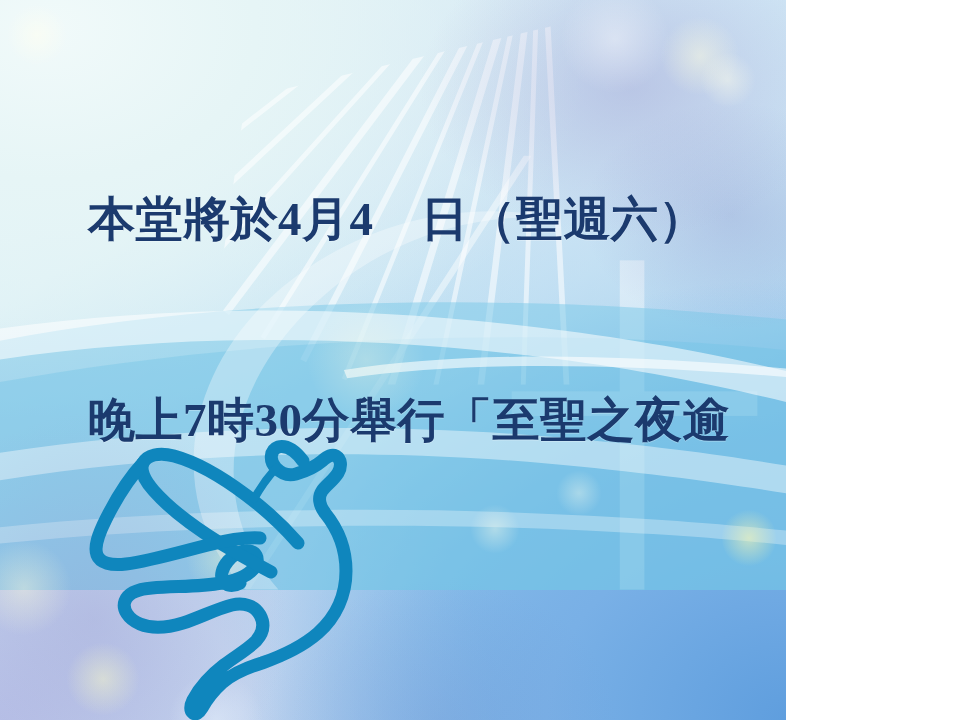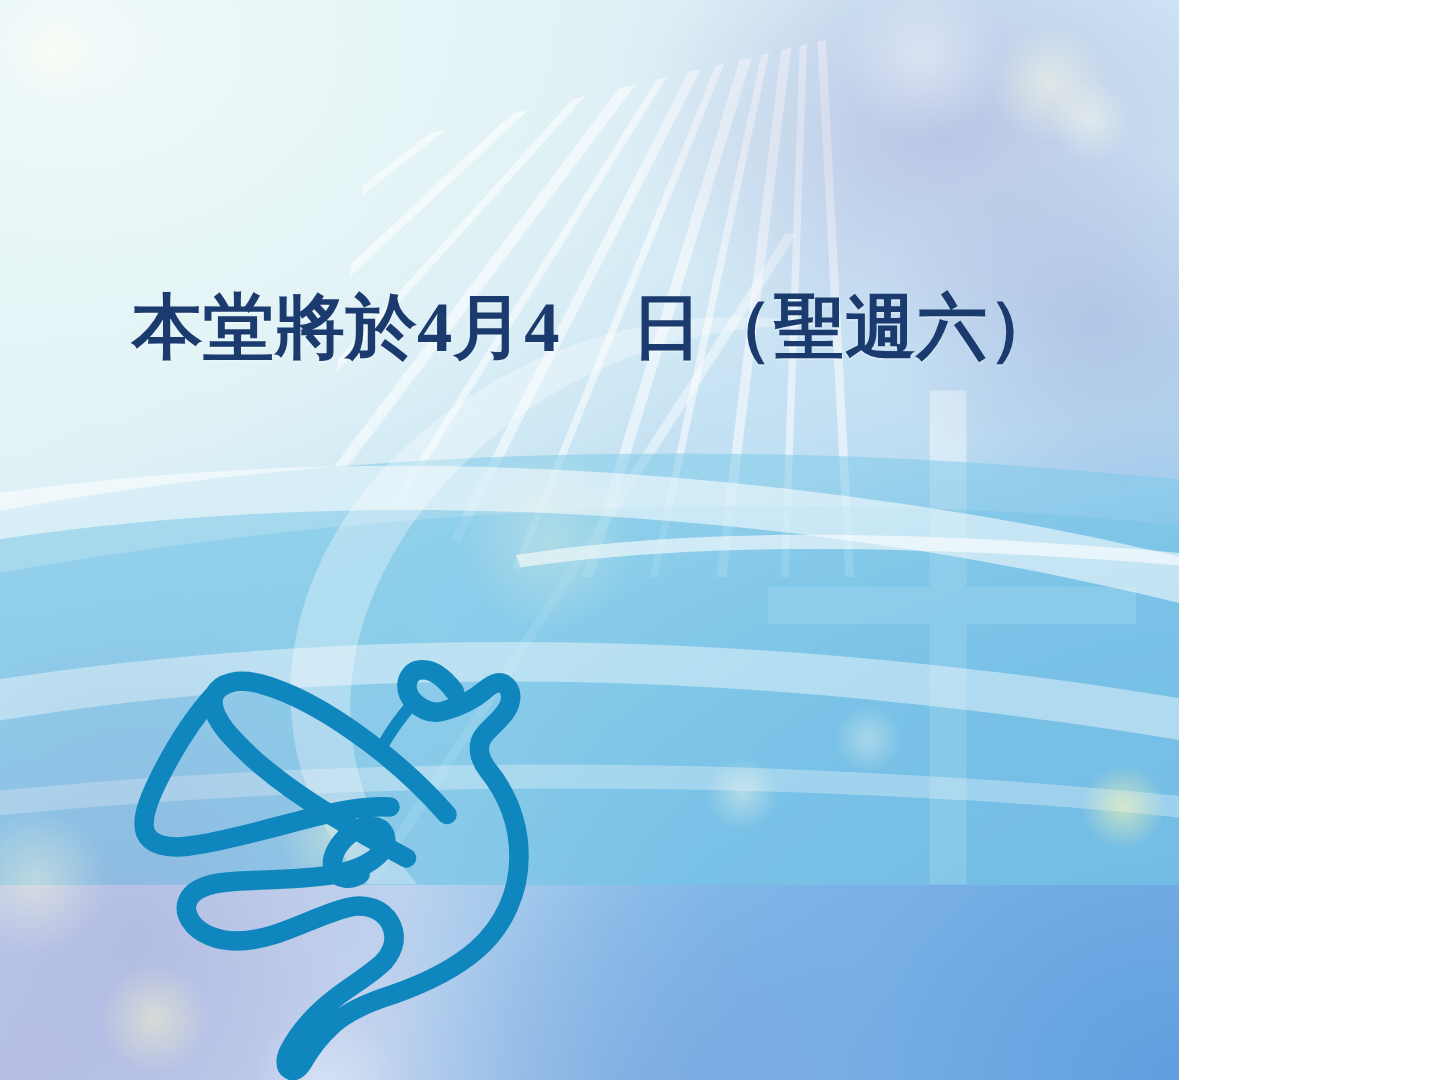--- a/index.html
+++ b/index.html
@@ -238,16 +238,17 @@
                  C80,136 110,127 138,120
                  C158,115 176,112 190,113"></path>
 
         <path d="M206,43 C198,52 190,63 184,74" stroke-width="8"></path>
       </g>
     </svg>
   </div>
 
   <div class="text-block">
     <span class="text-line">本堂將於4月4　日（聖週六）</span>
+    <span class="text-line">晚上7時30分舉行「至聖之夜逾</span>
     
   </div>
 
 </div>
 
 </body></html>

